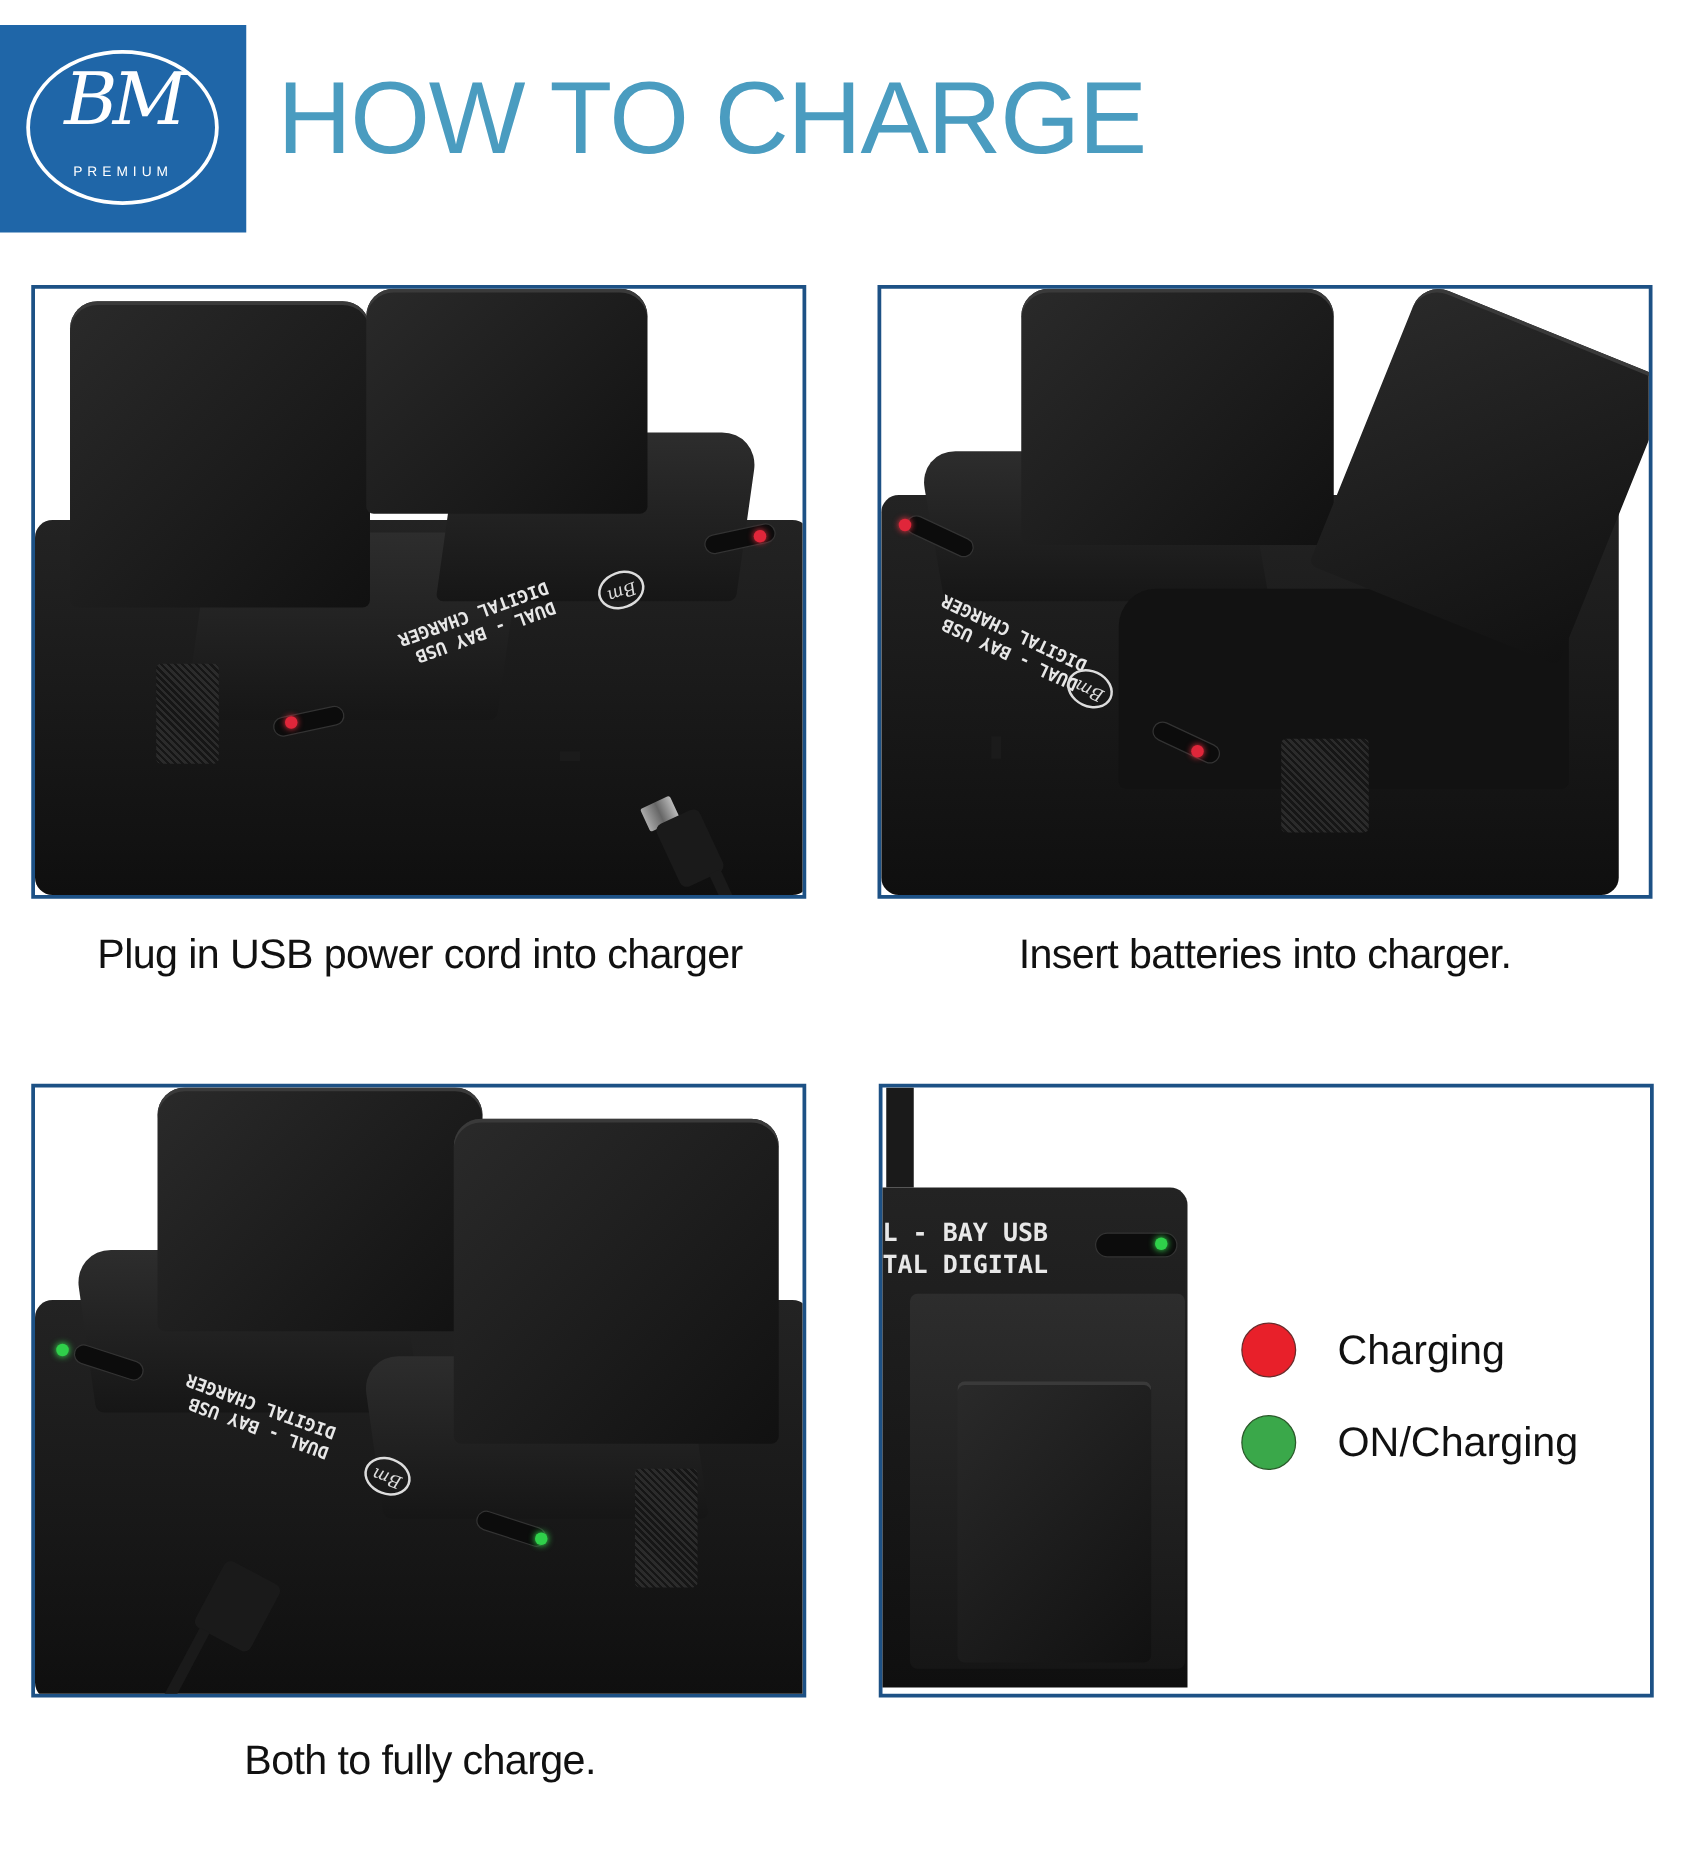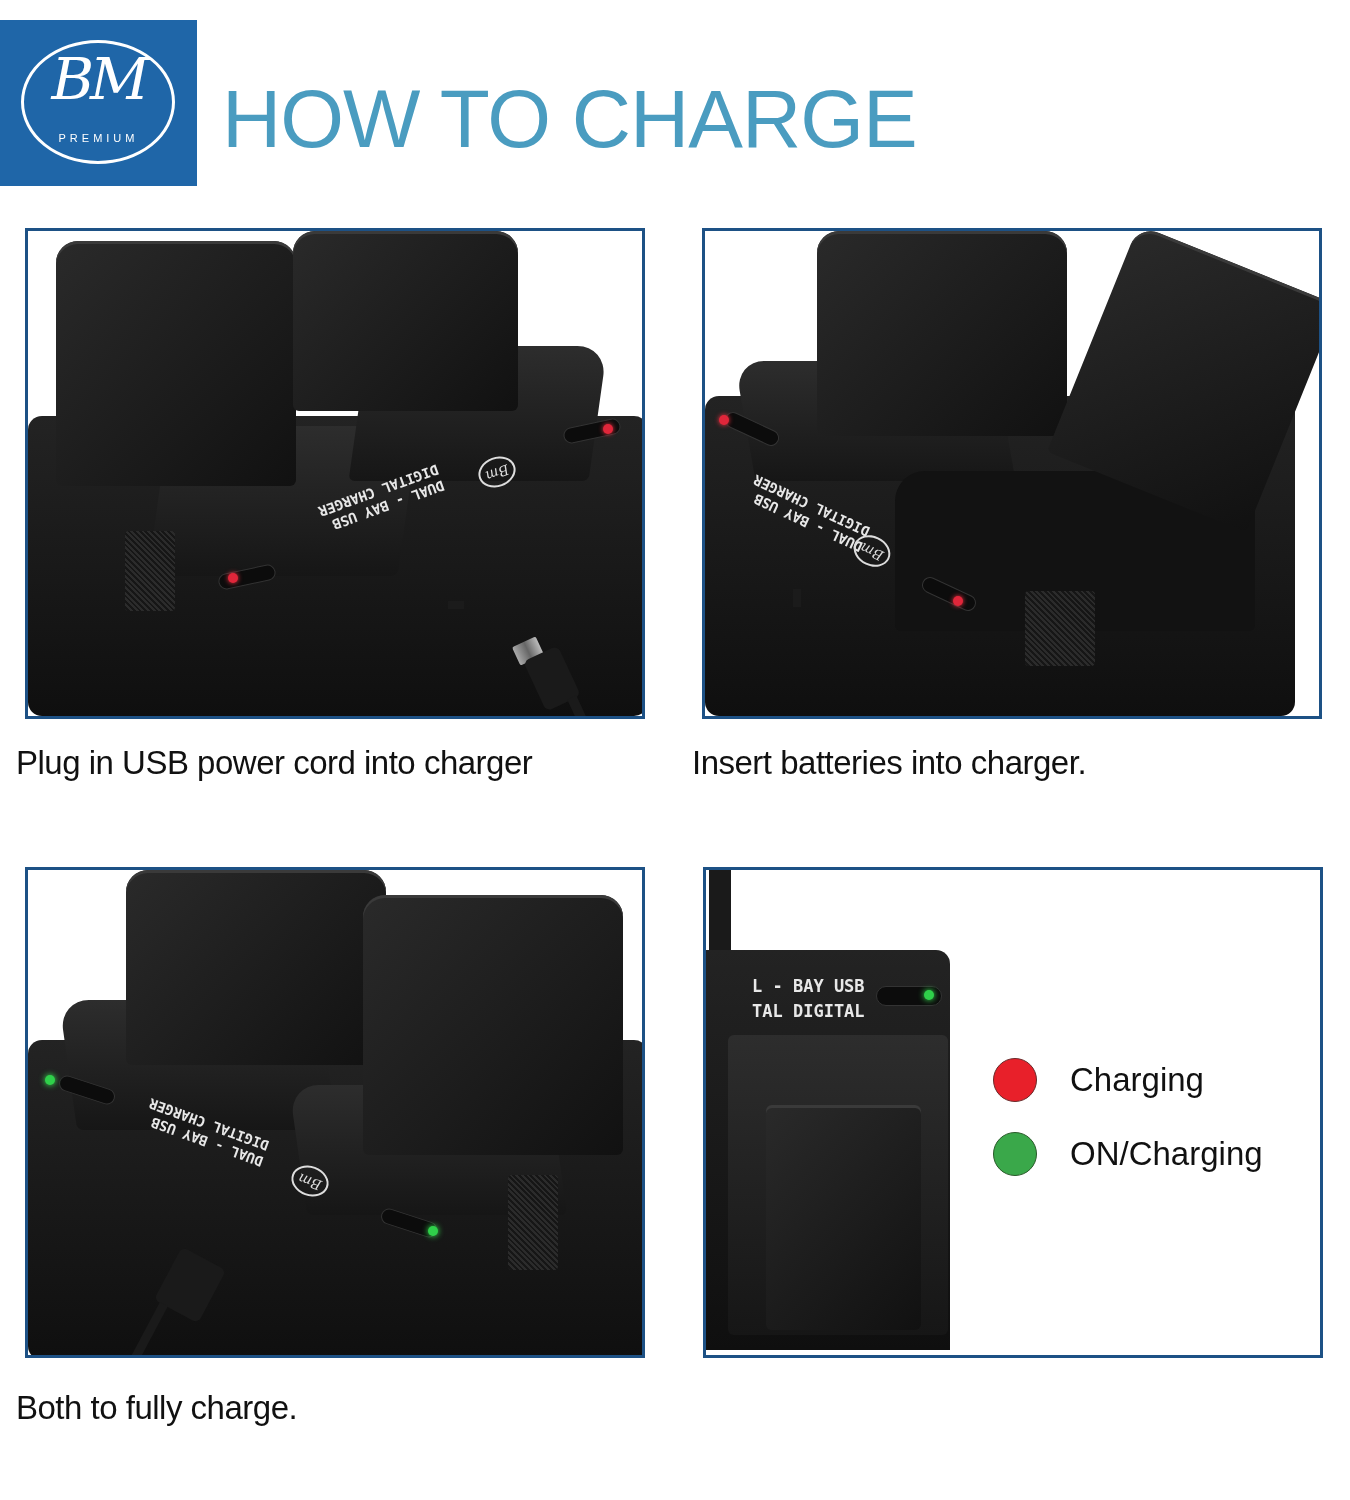--- a/index.html
+++ b/index.html
@@ -8,31 +8,31 @@
 
   .logo { position: absolute; left: 0; top: 20px; width: 197px; height: 166px; background: #1f66a8; }
   .logo-oval { position: absolute; left: 21px; top: 20px; width: 154px; height: 124px;
                border: 3px solid #ffffff; border-radius: 50%; box-sizing: border-box; }
   .logo-mono { position: absolute; left: 0; right: 0; top: 30px; text-align: center;
                color: #fff; font-family: "DejaVu Serif", serif; font-style: italic; font-size: 58px;
                letter-spacing: -4px; line-height: 1; }
   .logo-sub { position: absolute; left: 0; right: 0; top: 112px; text-align: center;
               color: #fff; font-size: 11px; letter-spacing: 4px; }
 
-  .title { position: absolute; left: 222px; top: 78px; font-size: 82px; line-height: 1;
+  .title { position: absolute; left: 222px; top: 54px; font-size: 82px; line-height: 1;
            color: #4a9cc0; font-weight: normal; margin: 0; letter-spacing: -1px; }
 
   .panel { position: absolute; width: 620px; height: 491px; border: 3px solid #1d5185;
            box-sizing: border-box; background: #ffffff; overflow: hidden; }
   .p1 { left: 25px;  top: 228px; }
   .p2 { left: 702px; top: 228px; }
   .p3 { left: 25px;  top: 867px; }
   .p4 { left: 703px; top: 867px; }
 
-  .caption { position: absolute; width: 640px; font-size: 33px;
+  .caption { position: absolute; width: 640px; text-align: center; font-size: 33px;
              line-height: 44px; color: #111; letter-spacing: -0.5px; }
   .c1 { left: 16px;  top: 741px; }
   .c2 { left: 692px; top: 741px; }
   .c3 { left: 16px;  top: 1386px; }
   .c4 { left: 692px; top: 1386px; }
 
   
   .blk { position: absolute; background: #1b1b1b; }
   .batt { position: absolute; background: linear-gradient(135deg, #2a2a2a, #111); border-radius: 22px 22px 6px 6px;
           box-shadow: inset 0 3px 0 #3a3a3a; }
@@ -136,21 +136,21 @@
   <div class="cable" style="left:115px;top:430px;width:9px;height:70px;transform:rotate(28deg);"></div>
 </div>
 <div class="caption c3">
   <div>Both to fully charge.</div>
   <div></div>
 </div>
 
 <div class="panel p4">
   <div class="cable" style="left:3px;top:0;width:22px;height:80px;"></div>
   <div class="base" style="left:-14px;top:80px;width:258px;height:400px;border-radius:0 14px 0 0;"></div>
-  <div class="charger-label" style="left:0;top:104px;font-size:17px;line-height:25px;padding-left:46px;">
+  <div class="charger-label" style="left:0;top:104px;font-size:20px;line-height:25px;">
     <div>L - BAY USB</div>
     <div>TAL DIGITAL</div>
   </div>
   <div class="led-slot" style="left:170px;top:116px;width:64px;height:18px;border-radius:10px;"></div>
   <div class="led green" style="left:218px;top:120px;"></div>
   <div class="cradle" style="left:22px;top:165px;width:220px;height:300px;border-radius:6px;"></div>
   <div class="batt" style="left:60px;top:235px;width:155px;height:225px;border-radius:6px;"></div>
 
   <div class="legend" style="top:188px;">
     <div class="legend-row" style="top:0;">

